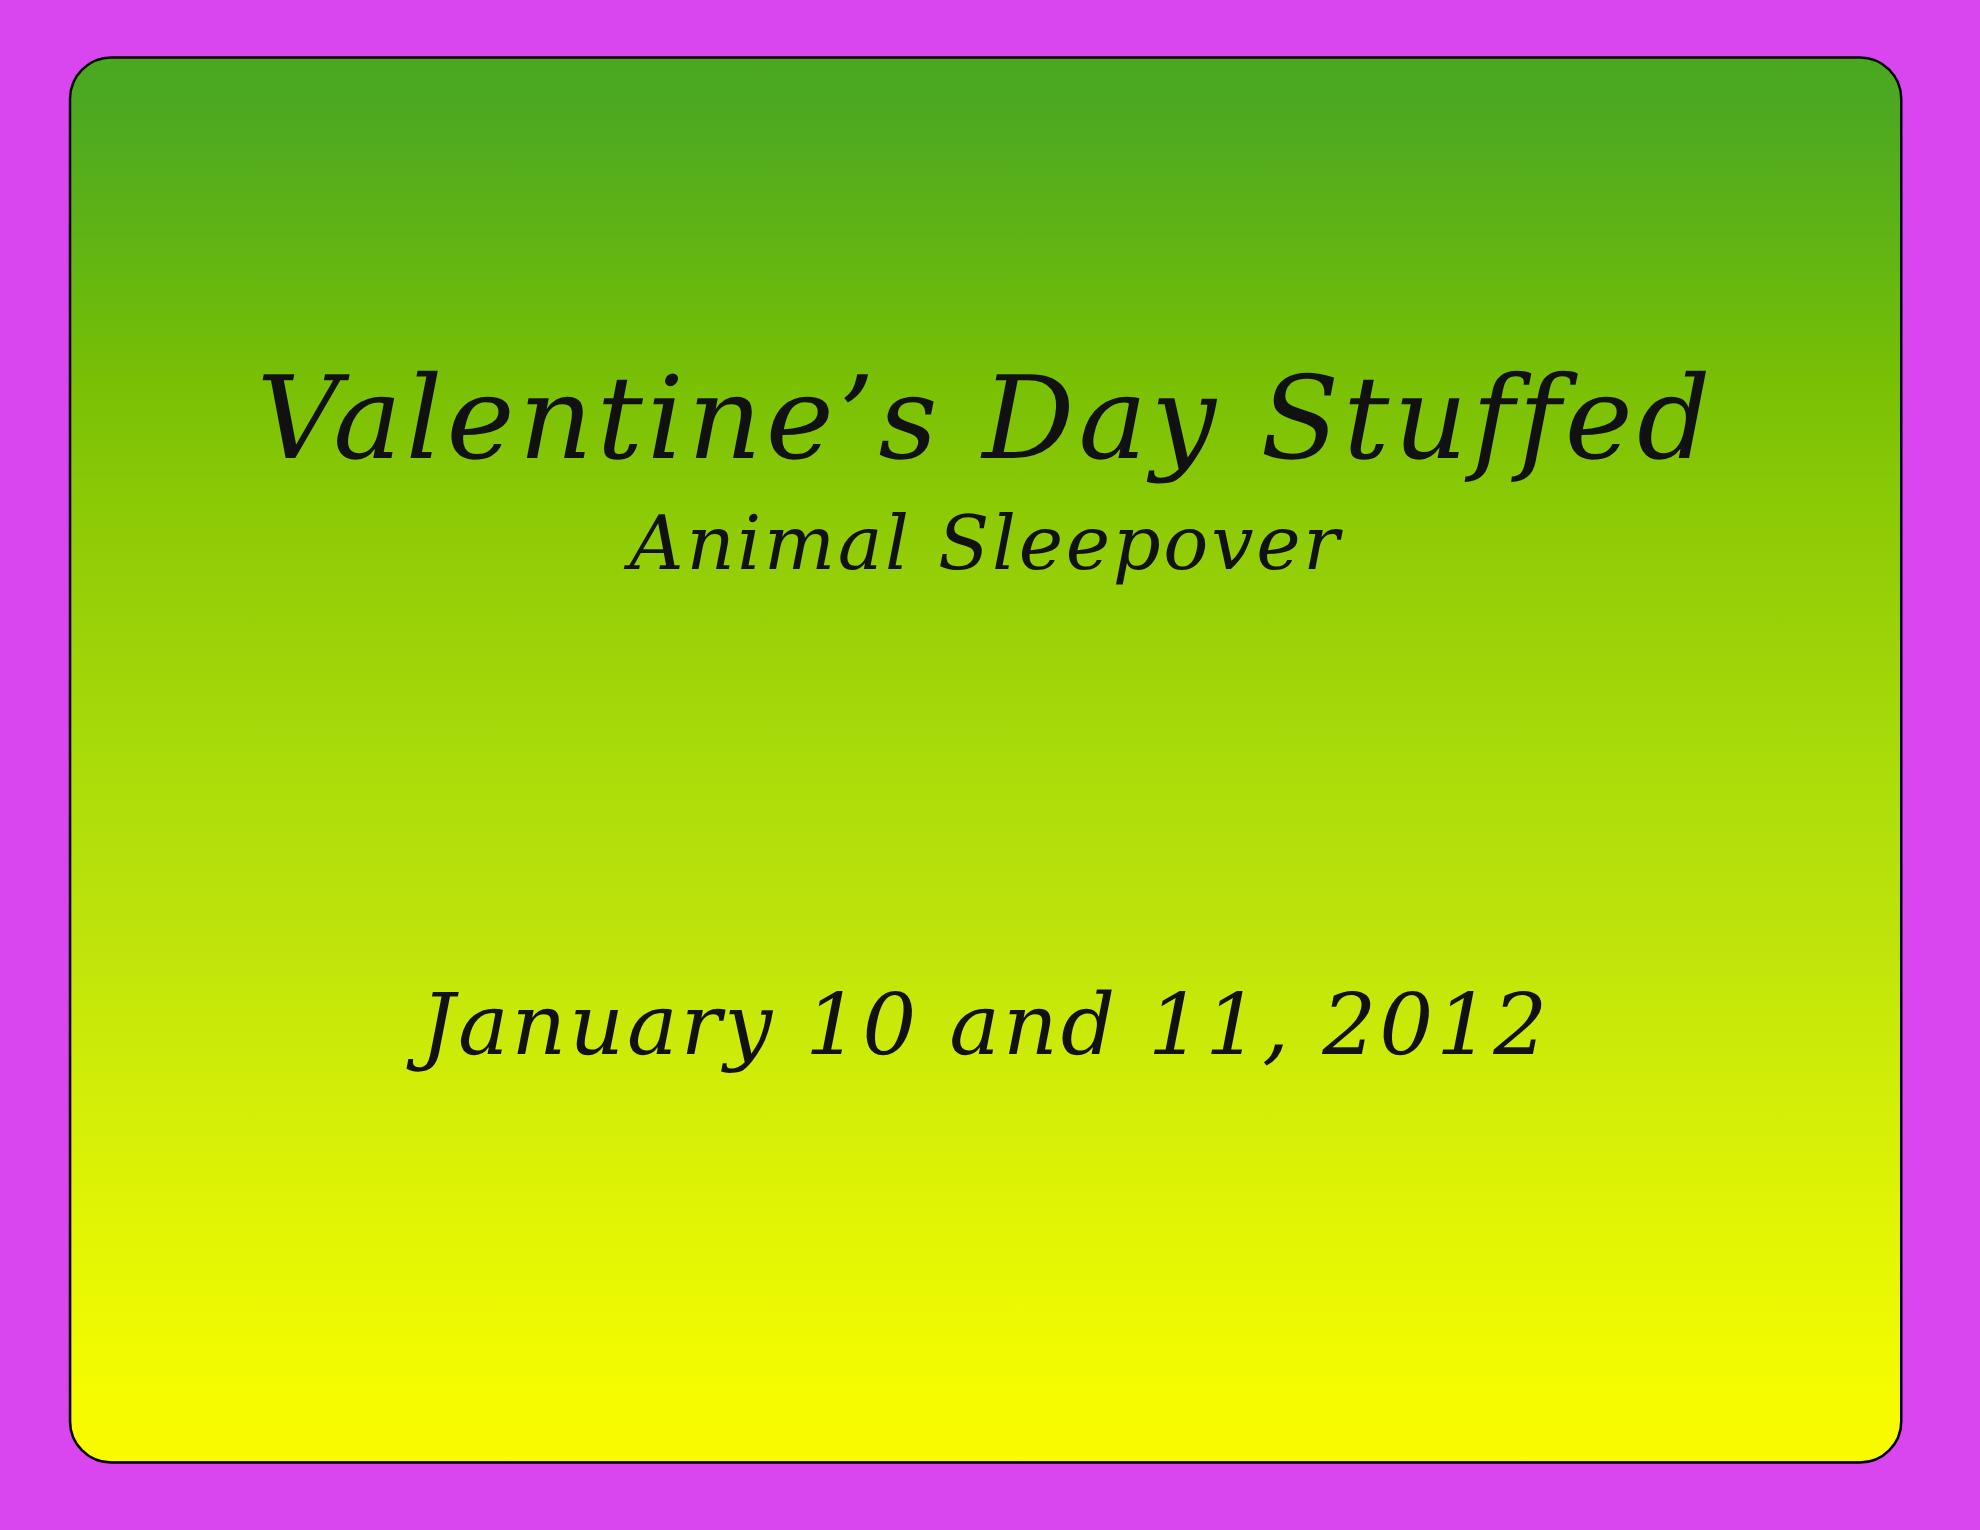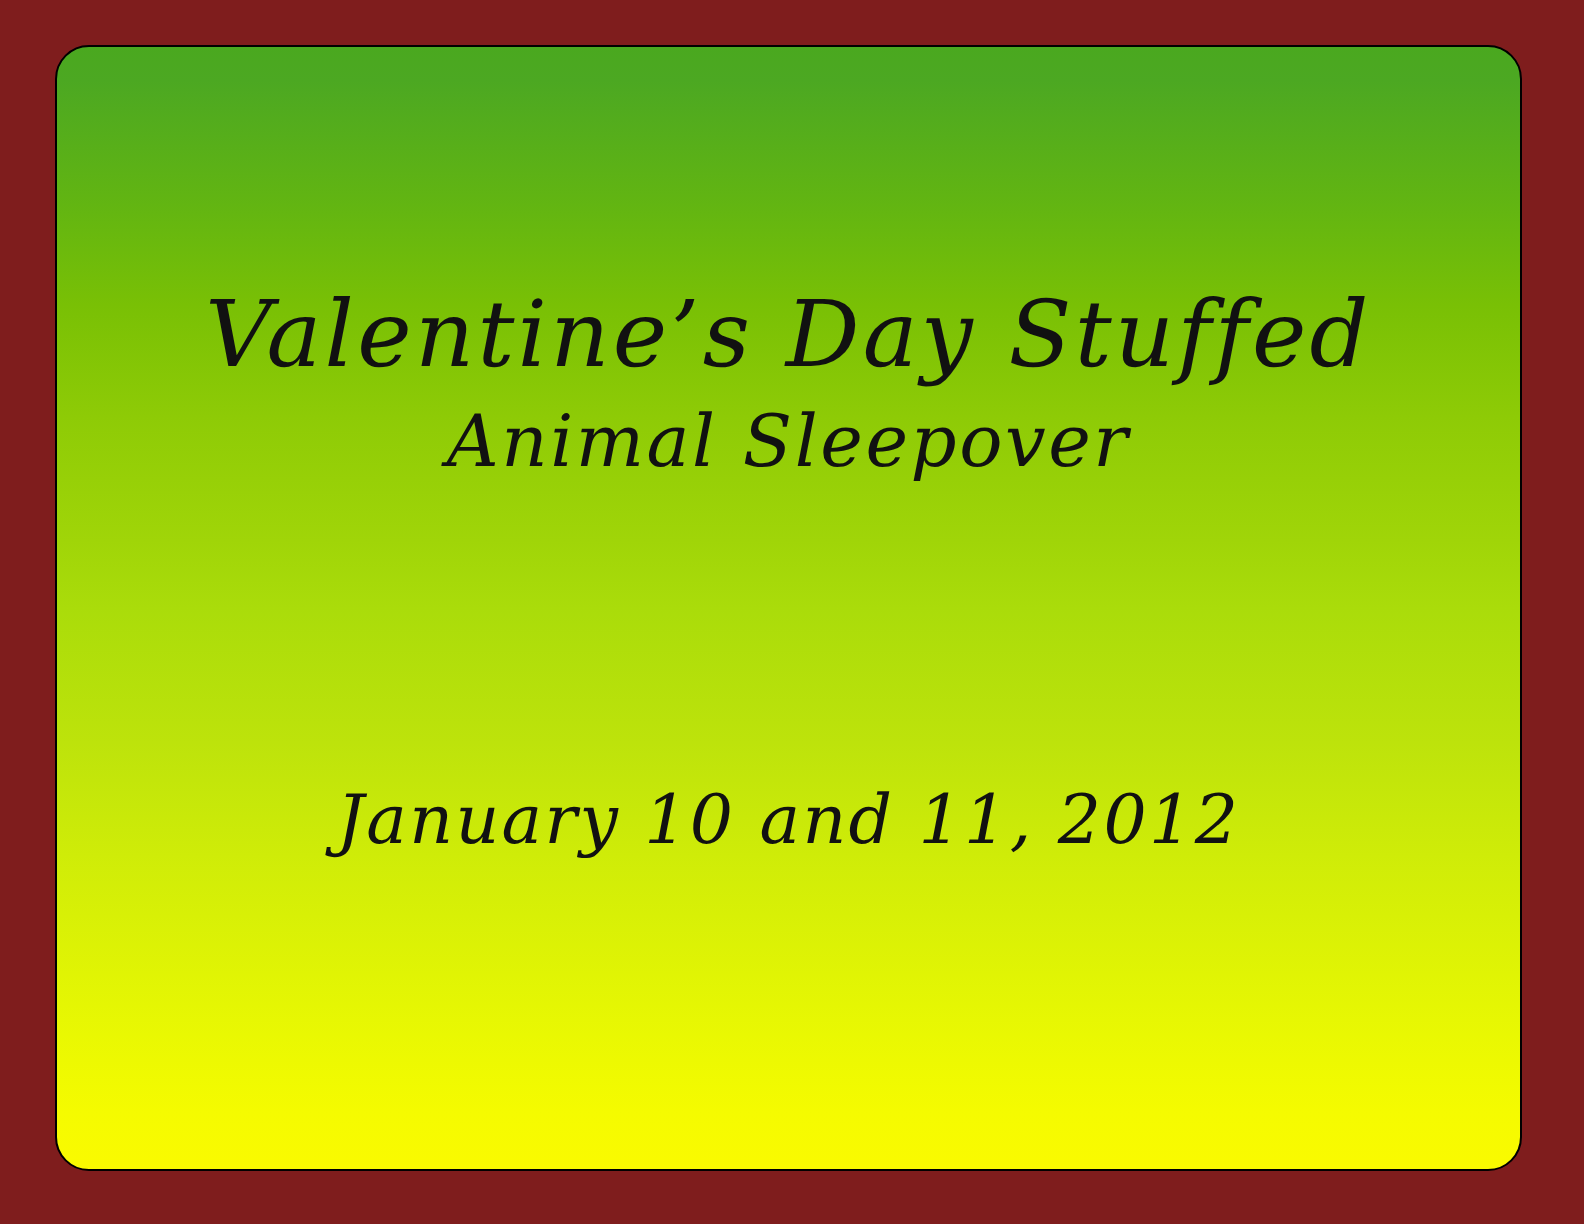--- a/index.html
+++ b/index.html
@@ -8,21 +8,21 @@
     background: #ffffff;
     width: 1584px;
     height: 1224px;
     overflow: hidden;
   }
 
   #slide-root {
     position: relative;
     width: 1584px;
     height: 1224px;
-    background: #7f1d1d;
+    background: #d946ef;
     font-family: "DejaVu Serif", serif;
   }
 
   
   #slide-card {
     position: absolute;
     left: 55px;
     top: 45px;
     width: 1467px;
     height: 1126px;
@@ -73,21 +73,21 @@
 
   
   #title-line-1 {
     top: 242px;
     font-size: 92px;
   }
 
   
   #title-line-2 {
     top: 358px;
-    font-size: 72px;
+    font-size: 60px;
   }
 
   
   #date-line {
     top: 740px;
     font-size: 68px;
   }
 </style>
 </head>
 <body>

